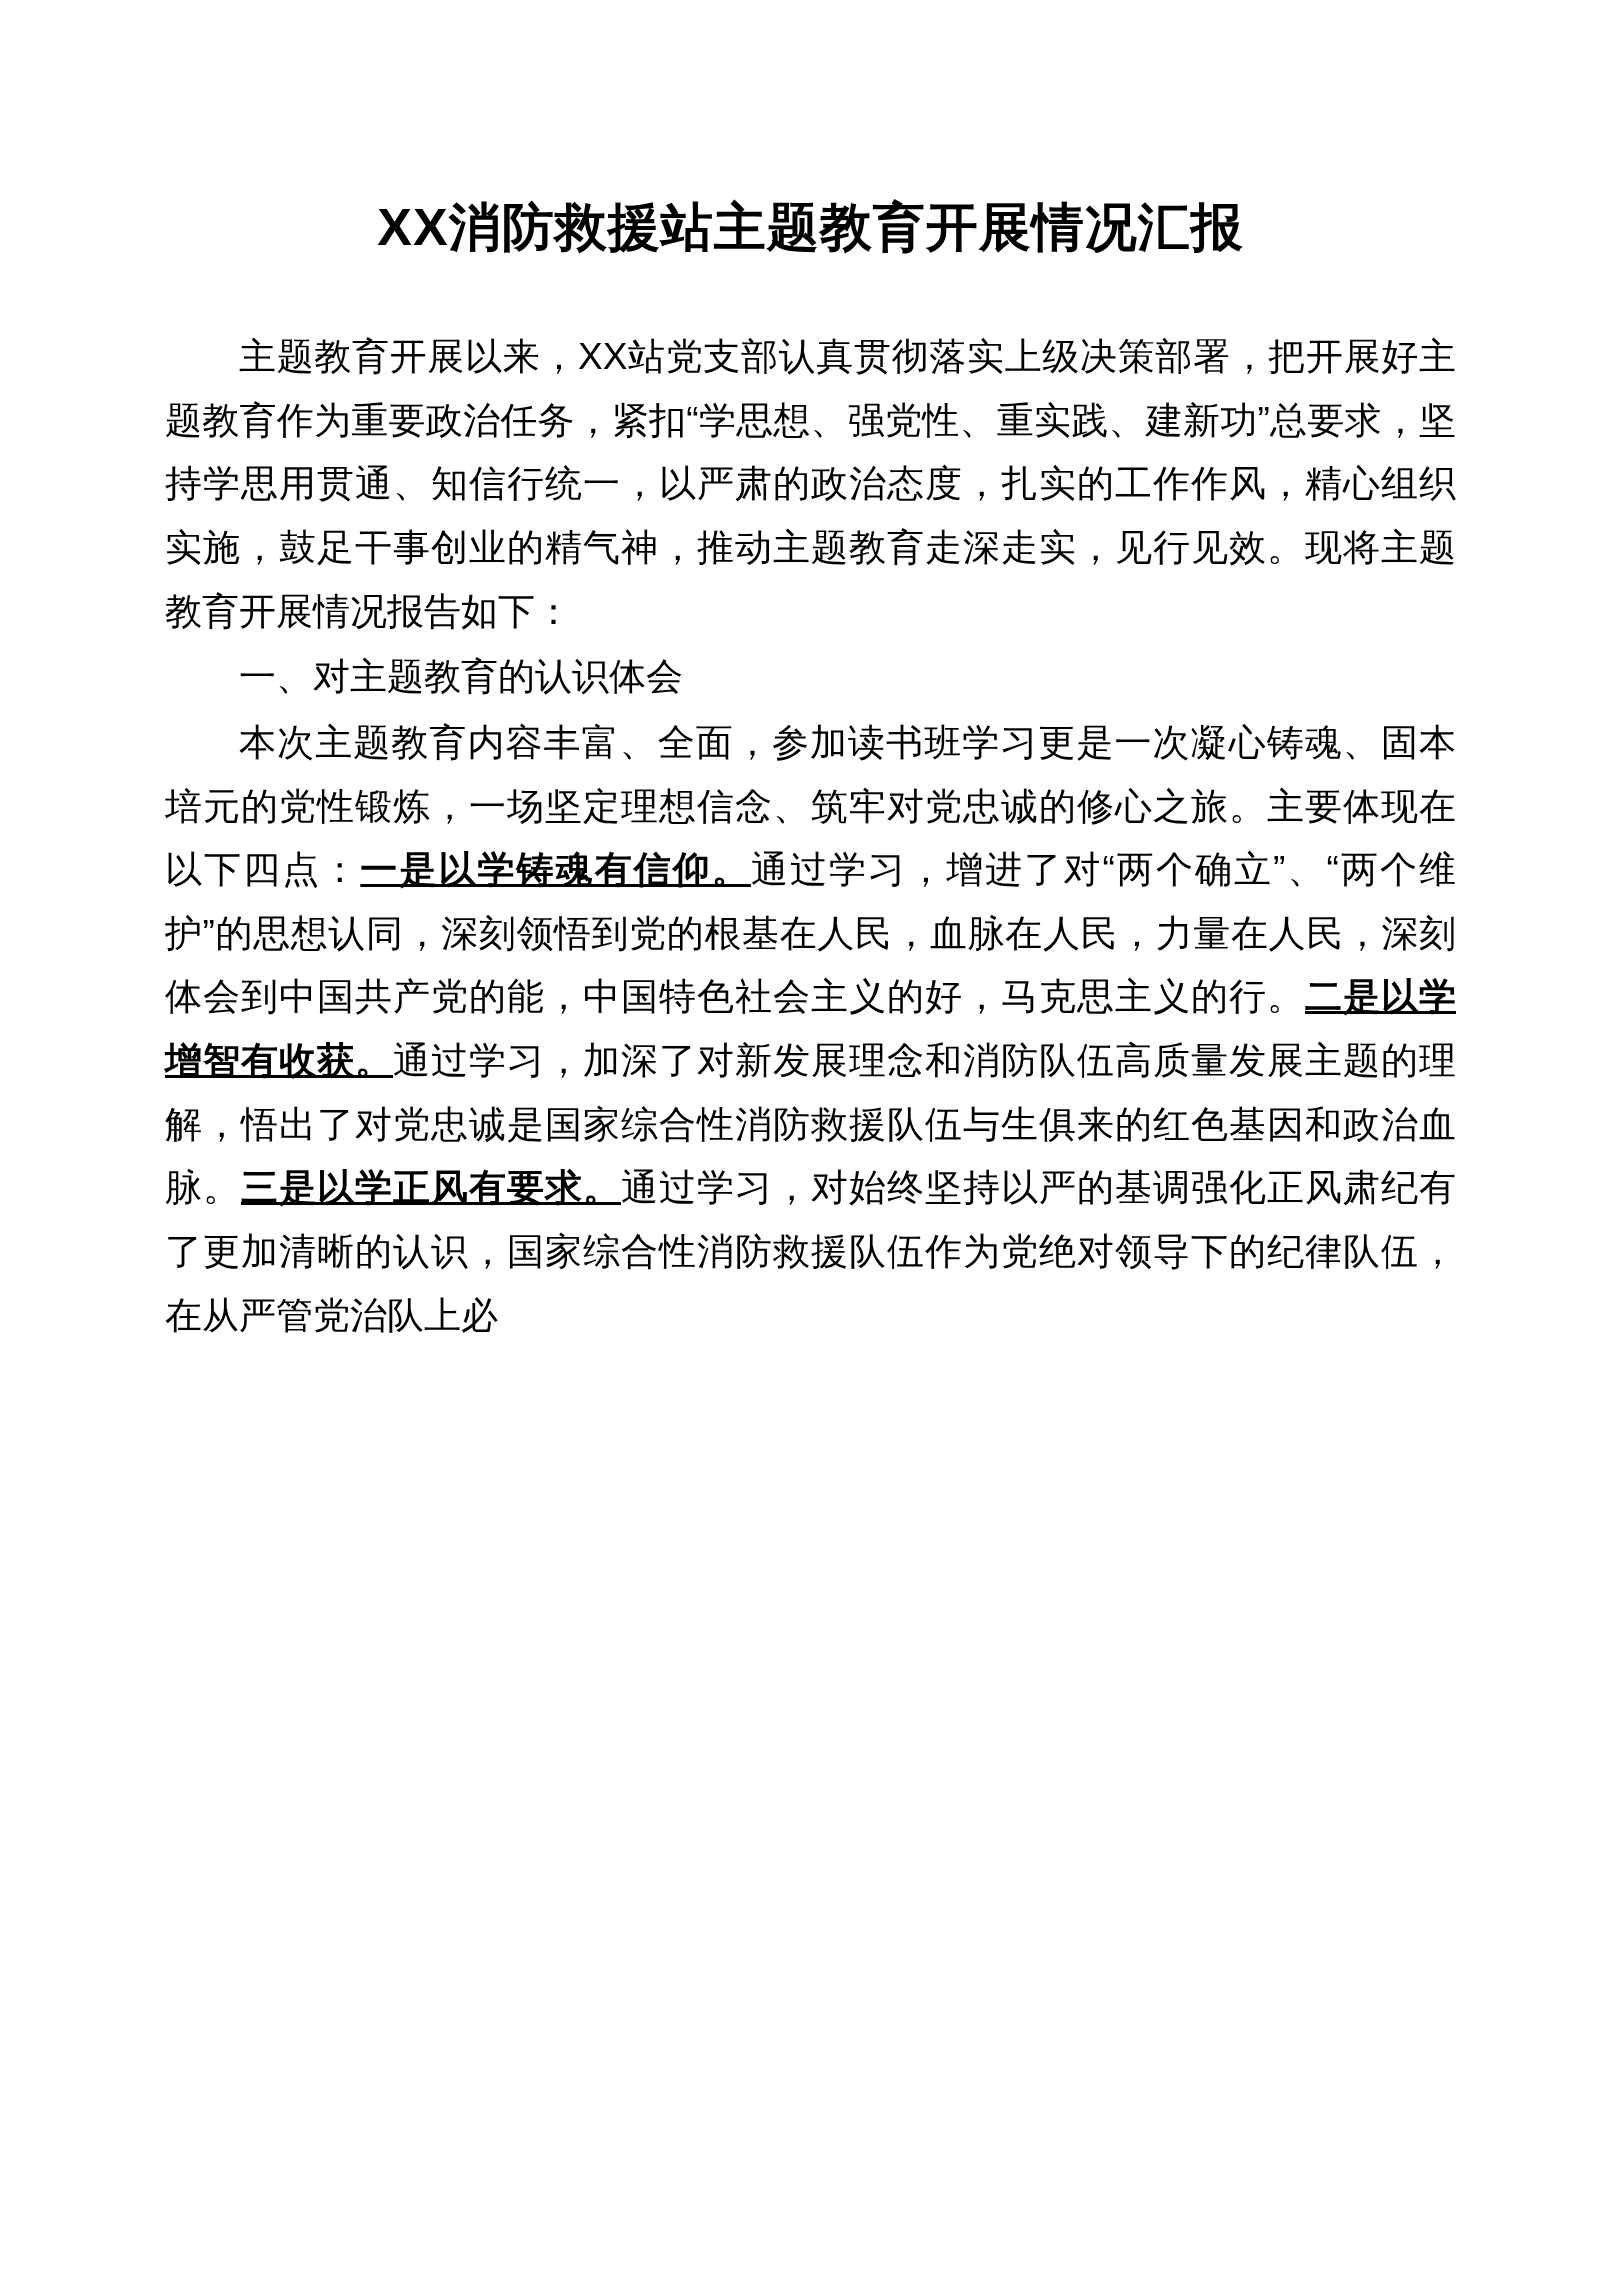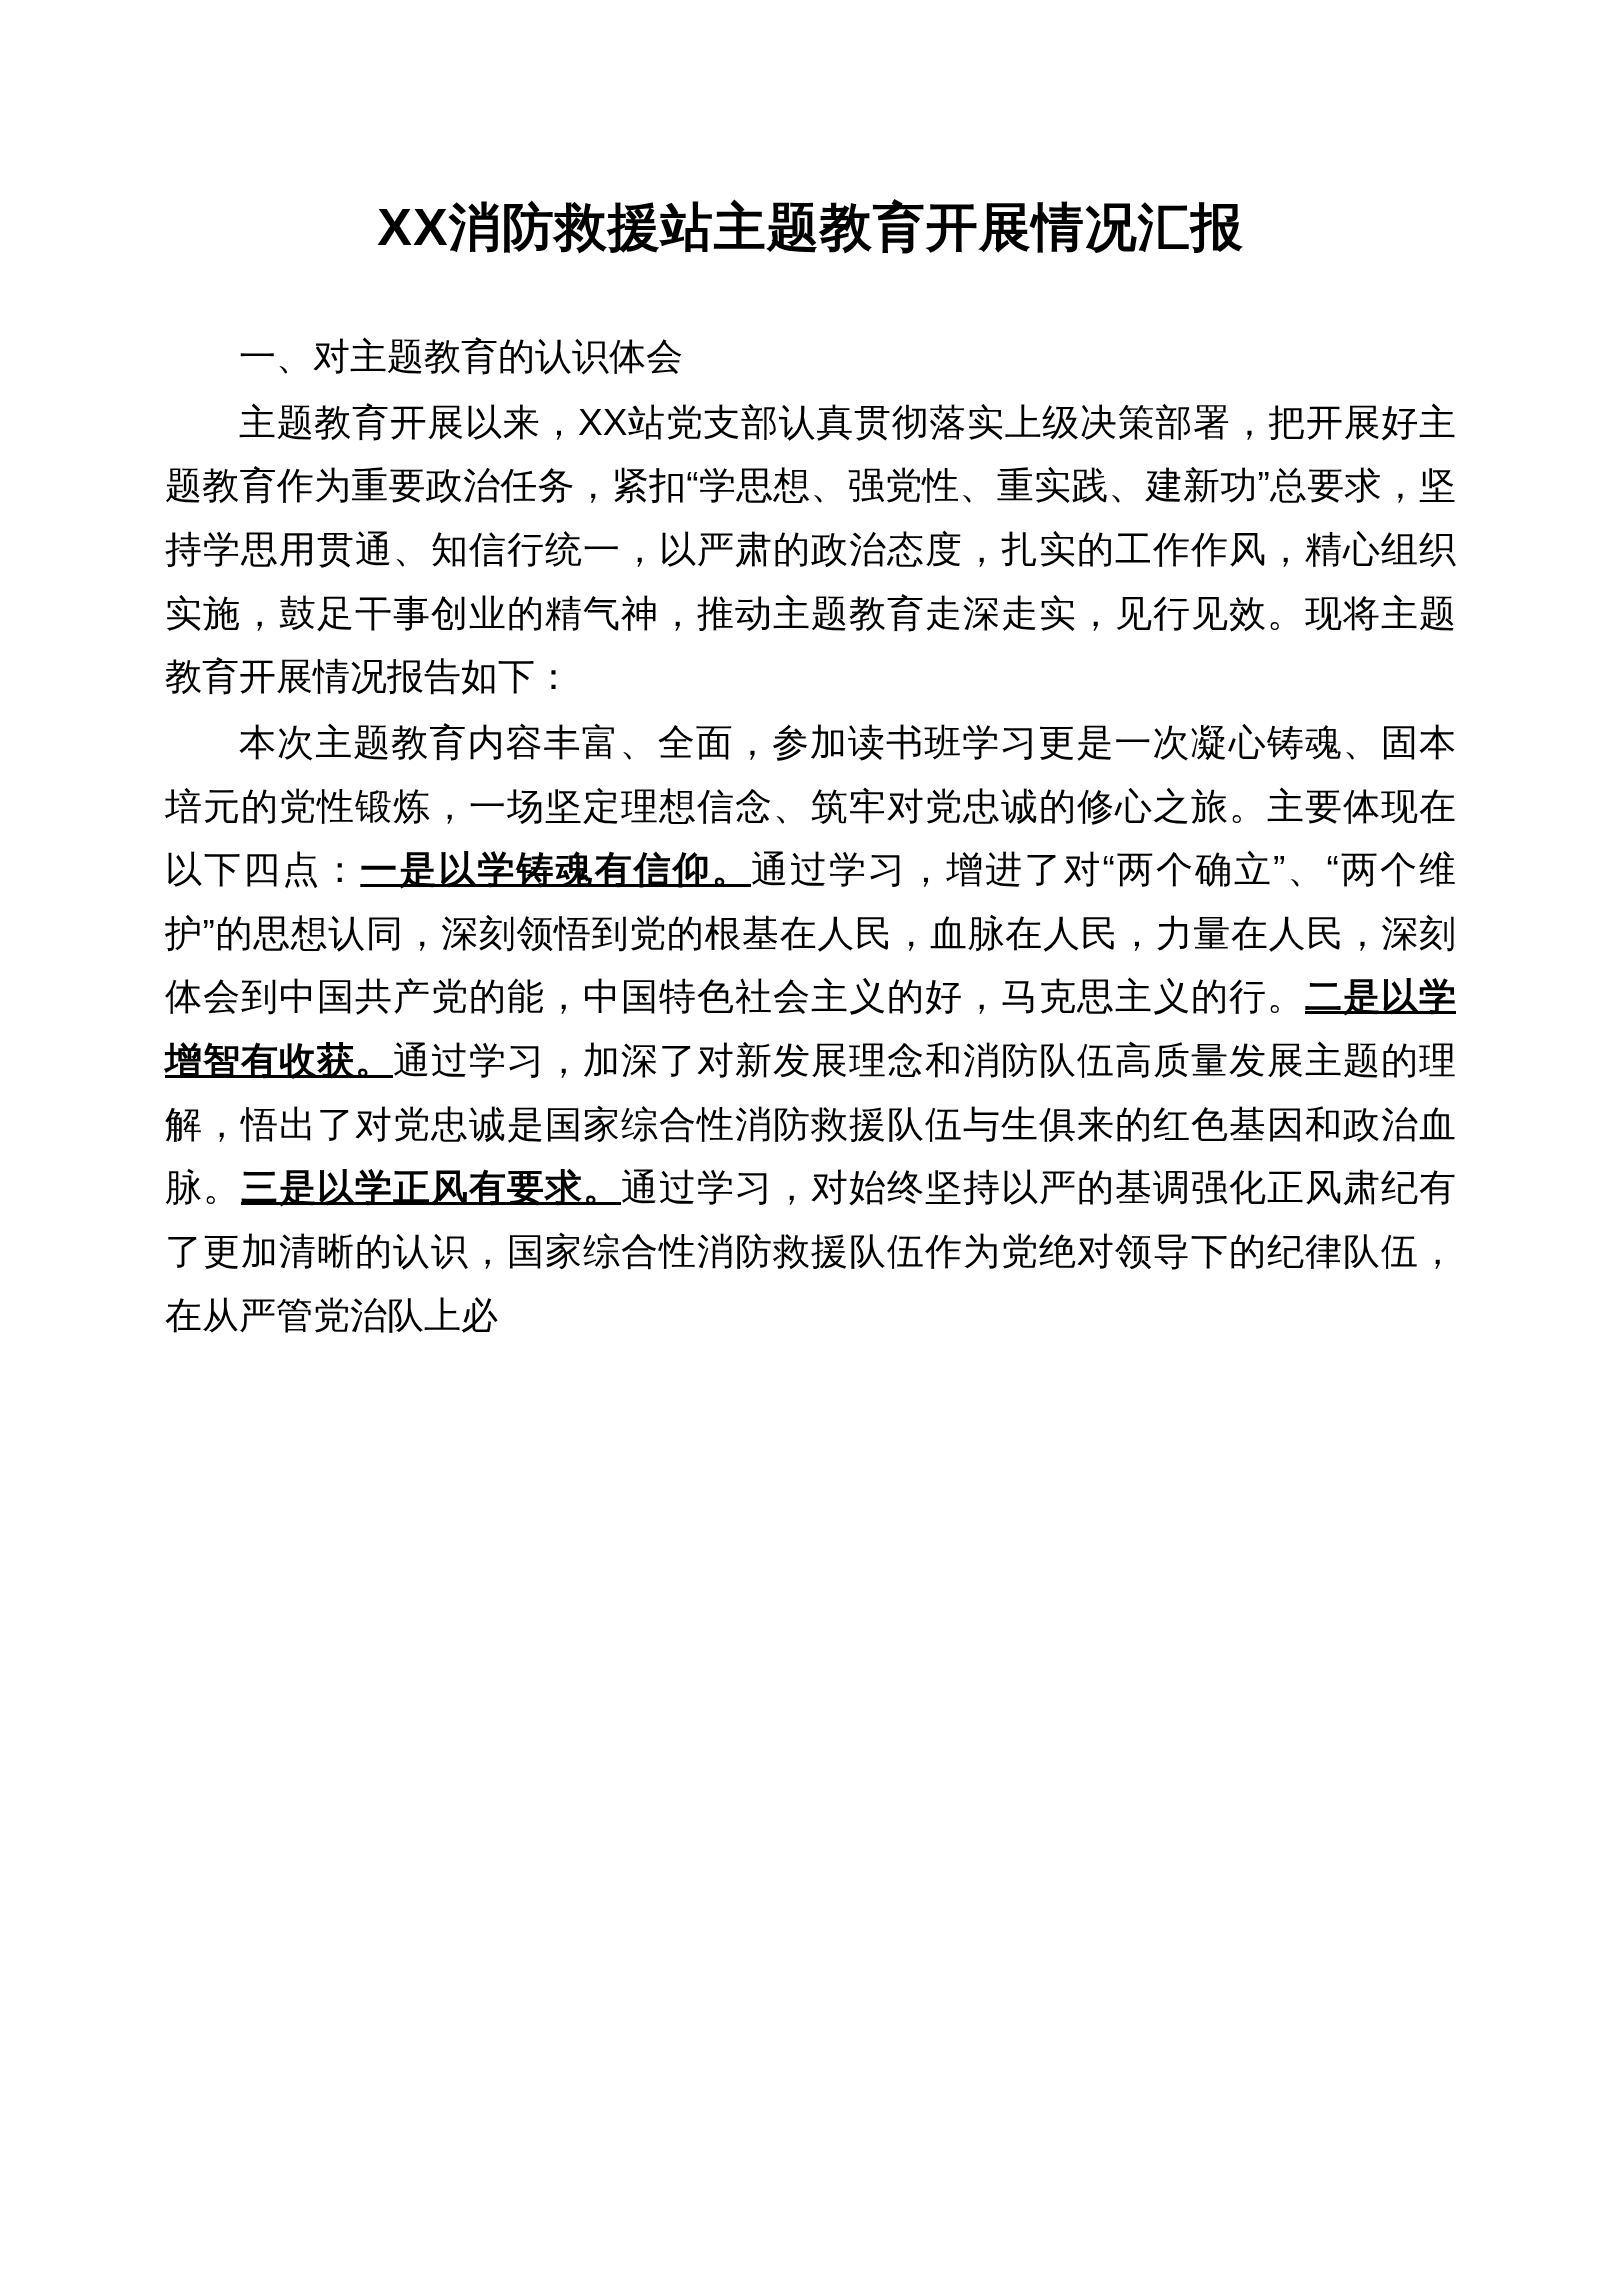--- a/index.html
+++ b/index.html
@@ -44,19 +44,19 @@
   }
 </style>
 </head>
 <body>
 
 <div class="page">
 
   <h1 class="doc-title">XX消防救援站主题教育开展情况汇报</h1>
 
   <div id="body-content">
+      <div class="para"><span>主题教育开展以来，XX站党支部认真贯彻落实上级决策部署，把开展好主题教育作为重要政治任务，紧扣“学思想、强党性、重实践、建新功”总要求，坚持学思用贯通、知信行统一，以严肃的政治态度，扎实的工作作风，精心组织实施，鼓足干事创业的精气神，推动主题教育走深走实，见行见效。现将主题教育开展情况报告如下：</span></div>
       <div class="para"><span>一、对主题教育的认识体会</span></div>
-      <div class="para"><span>主题教育开展以来，XX站党支部认真贯彻落实上级决策部署，把开展好主题教育作为重要政治任务，紧扣“学思想、强党性、重实践、建新功”总要求，坚持学思用贯通、知信行统一，以严肃的政治态度，扎实的工作作风，精心组织实施，鼓足干事创业的精气神，推动主题教育走深走实，见行见效。现将主题教育开展情况报告如下：</span></div>
       <div class="para"><span>本次主题教育内容丰富、全面，参加读书班学习更是一次凝心铸魂、固本培元的党性锻炼，一场坚定理想信念、筑牢对党忠诚的修心之旅。主要体现在以下四点：</span><b>一是以学铸魂有信仰。</b><span>通过学习，增进了对“两个确立”、“两个维护”的思想认同，深刻领悟到党的根基在人民，血脉在人民，力量在人民，深刻体会到中国共产党的能，中国特色社会主义的好，马克思主义的行。</span><b>二是以学增智有收获。</b><span>通过学习，加深了对新发展理念和消防队伍高质量发展主题的理解，悟出了对党忠诚是国家综合性消防救援队伍与生俱来的红色基因和政治血脉。</span><b>三是以学正风有要求。</b><span>通过学习，对始终坚持以严的基调强化正风肃纪有了更加清晰的认识，国家综合性消防救援队伍作为党绝对领导下的纪律队伍，在从严管党治队上必</span></div>
     </div>
 
 </div>
 
 
 </body></html>

